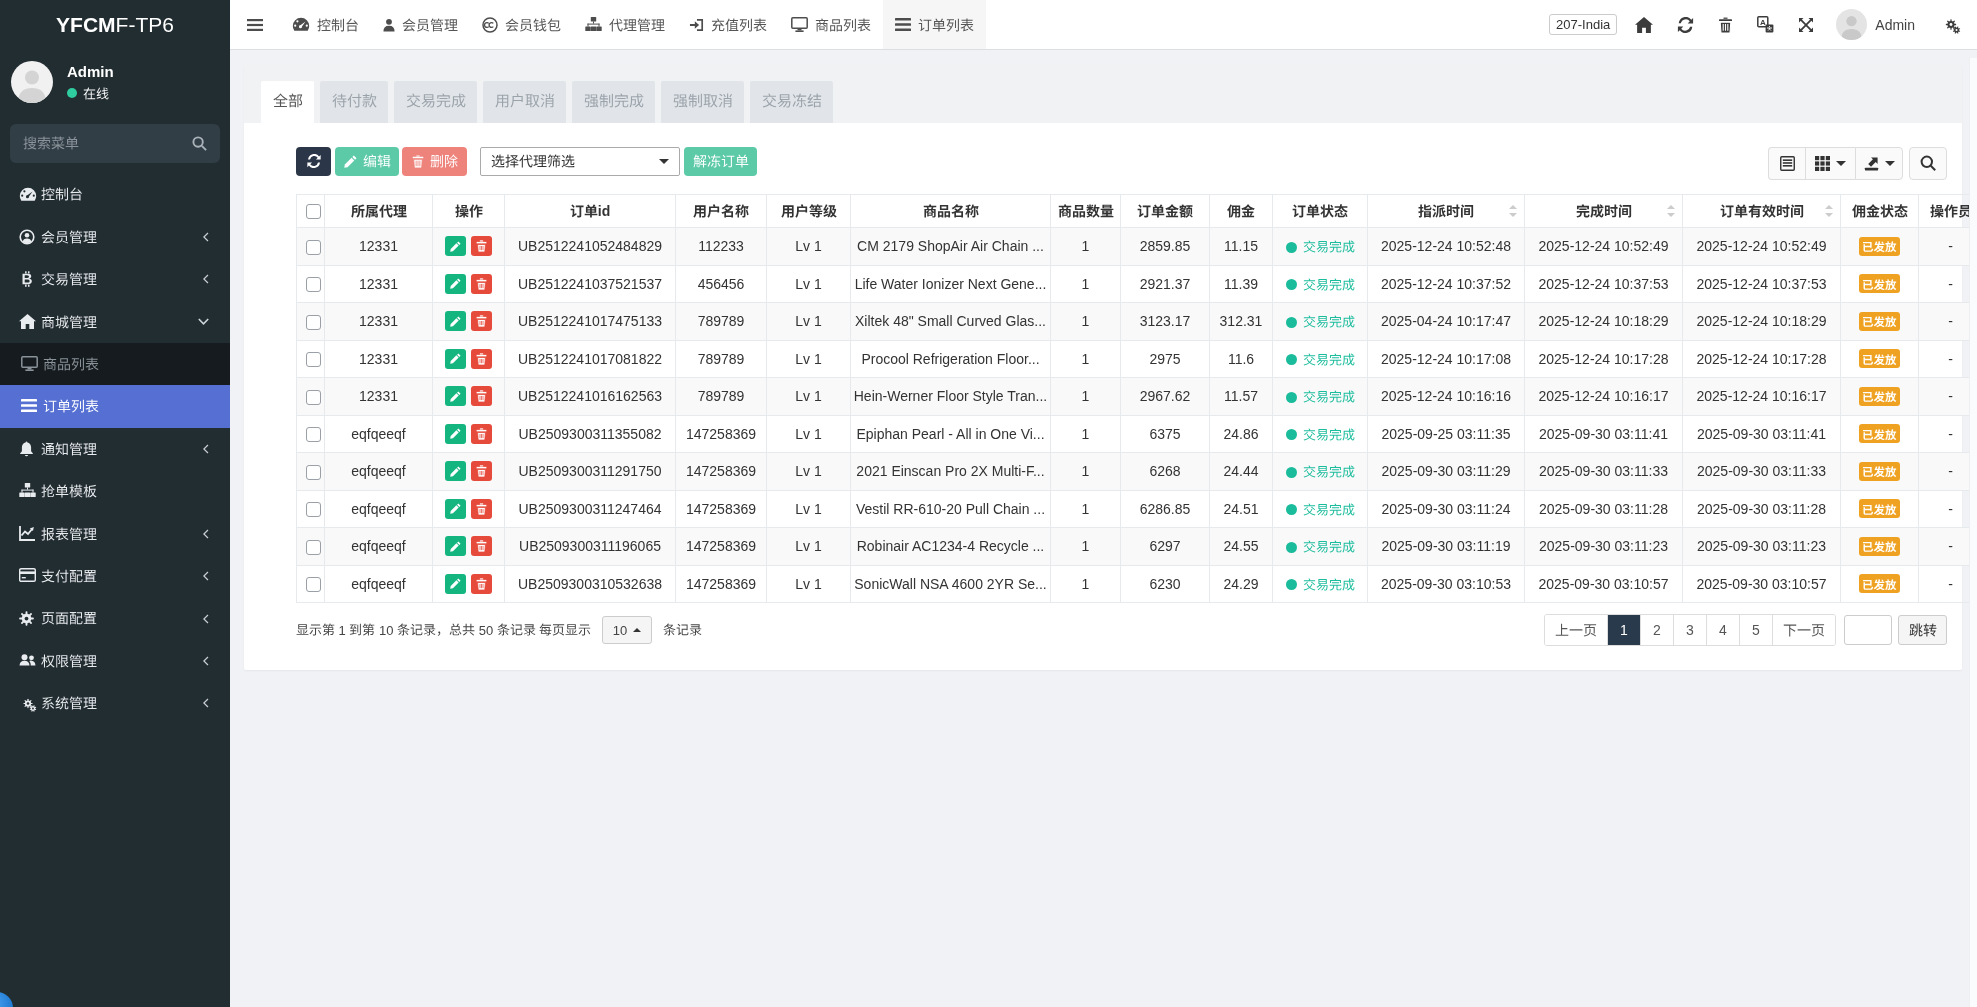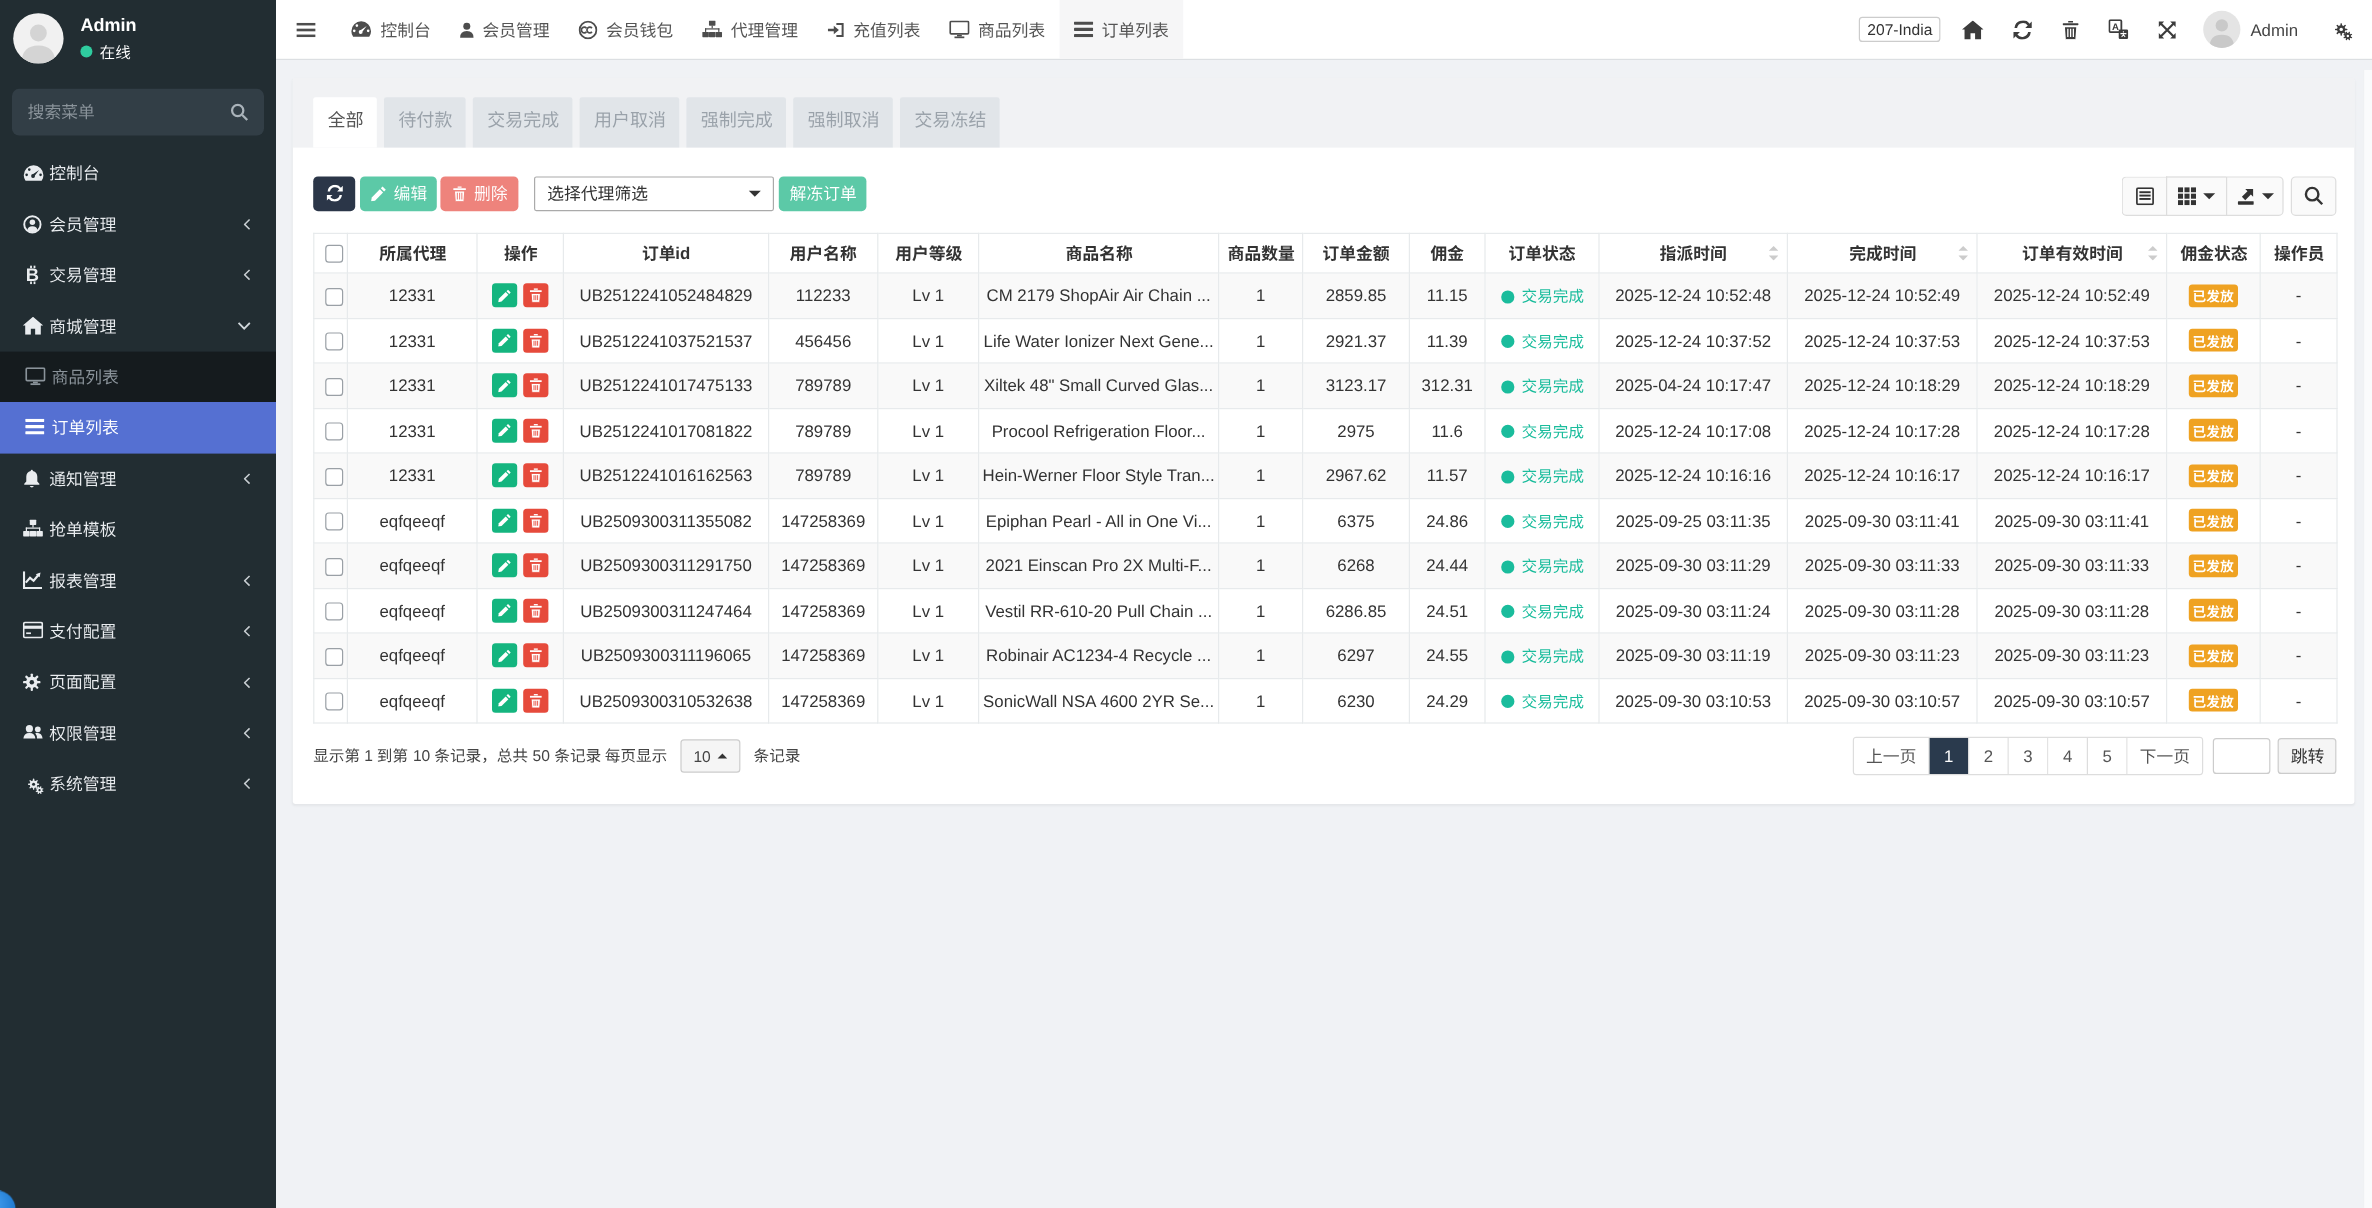--- a/index.html
+++ b/index.html
@@ -46,21 +46,21 @@
 .tn-admin { color:#444; font-size:14px; margin-right:14px; }
 
 
 .content { padding:15px 15px 0 14px; }
 .card { background:#fff; border-radius:2px; box-shadow:0 1px 2px rgba(0,0,0,.05); }
 .tabsbar { background:#f1f2f4; padding:15.5px 18px 0 17px; height:58px; }
 .tabs { display:flex; }
 .tab { height:42.5px; line-height:42.5px; background:#e1e5e9; color:#9aa2aa; padding:0 11.5px; font-size:15px; margin-right:6px; border-radius:2px 2px 0 0; }
 .tab.on { background:#fff; color:#555; }
 
-.cbody { padding:0 15px 24px 17px; }
+.cbody { padding:0 15px 24px 17px;margin-left:35px; }
 .toolbar { display:flex; margin-top:23.5px; height:29.5px; }
 .btn { display:inline-flex; align-items:center; justify-content:center; border-radius:4px; font-size:14px; color:#fff; border:none; }
 .btn-dark { width:35px; background:#2b3648; }
 .btn-green { background:#5cc9a7; }
 .btn-red { background:#ee837c; }
 .btn .bi { margin-right:6px; }
 #btn-refresh { margin-right:4px; }
 #btn-edit { width:64px; margin-right:3px; }
 #btn-del { width:65px; }
 .sel { width:200px; margin-left:13px; border:1px solid #aaa; border-radius:2px; background:#fff; display:flex; align-items:center; padding:0 10px; color:#333; white-space:nowrap; }
@@ -218,20 +218,21 @@
       <path id="b7b49" d="M214 103C271 60 336 -3 365 -48L457 27C432 63 384 108 336 144H634V37C634 25 629 21 613 21C596 21 536 21 485 23C502 -8 522 -55 529 -89C604 -89 661 -88 703 -71C746 -53 758 -24 758 34V144H928V245H758V305H958V406H561V464H865V562H561V602C582 625 602 651 620 679H659C686 644 711 601 722 573L825 616C817 634 803 657 787 679H953V778H676C683 795 691 812 697 829L583 858C562 800 529 742 489 696V778H270L293 827L178 858C144 773 83 686 18 632C46 617 95 584 118 565C149 596 181 635 211 679H221C241 643 261 602 268 574L370 616C364 634 354 656 342 679H474C463 667 451 656 439 646C454 638 475 624 496 610H436V562H144V464H436V406H43V305H634V245H81V144H267Z"></path>
       <path id="b7ea7" d="M39 75 68 -44C160 -6 277 43 387 92C366 50 341 12 312 -20C341 -36 398 -74 417 -93C491 1 538 123 569 268C594 218 623 171 655 128C607 74 550 32 487 0C513 -18 554 -63 572 -90C630 -58 684 -15 732 38C782 -12 838 -54 901 -86C918 -56 954 -11 980 11C915 40 856 81 804 132C869 232 919 357 948 507L875 535L854 531H797C819 611 844 705 864 788H402V676H500C490 455 465 262 400 118L380 201C255 152 124 102 39 75ZM617 676H717C696 587 671 494 649 428H814C793 350 763 281 726 221C672 293 630 376 599 464C607 531 613 602 617 676ZM56 413C72 421 97 428 190 439C154 387 123 347 107 330C74 292 52 270 25 264C38 235 56 182 62 160C88 178 130 195 387 269C383 294 381 339 382 370L236 331C299 410 360 499 410 588L313 649C296 613 276 576 255 542L166 534C224 614 279 712 318 804L209 856C172 738 102 613 79 581C57 549 40 527 18 522C32 491 50 436 56 413Z"></path>
       <path id="b8ba2" d="M92 764C147 713 219 642 252 597L337 682C302 727 226 794 173 840ZM190 -74C211 -50 250 -22 474 131C462 156 446 207 440 242L306 155V541H44V426H190V123C190 77 156 43 134 28C153 5 181 -46 190 -74ZM411 774V653H677V67C677 49 669 43 649 42C628 41 554 40 491 45C510 11 533 -49 539 -85C633 -85 699 -82 745 -61C790 -40 804 -4 804 65V653H968V774Z"></path>
       <path id="b91cf" d="M288 666H704V632H288ZM288 758H704V724H288ZM173 819V571H825V819ZM46 541V455H957V541ZM267 267H441V232H267ZM557 267H732V232H557ZM267 362H441V327H267ZM557 362H732V327H557ZM44 22V-65H959V22H557V59H869V135H557V168H850V425H155V168H441V135H134V59H441V22Z"></path>
       <path id="b91d1" d="M486 861C391 712 210 610 20 556C51 526 84 479 101 445C145 461 188 479 230 499V450H434V346H114V238H260L180 204C214 154 248 87 264 42H66V-68H936V42H720C751 85 790 145 826 202L725 238H884V346H563V450H765V509C810 486 856 466 901 451C920 481 957 530 984 555C833 597 670 681 572 770L600 810ZM674 560H341C400 597 454 640 503 689C553 642 612 598 674 560ZM434 238V42H288L370 78C356 122 318 188 282 238ZM563 238H709C689 185 652 115 622 70L688 42H563Z"></path>
       <path id="b95f4" d="M71 609V-88H195V609ZM85 785C131 737 182 671 203 627L304 692C281 737 226 799 180 843ZM404 282H597V186H404ZM404 473H597V378H404ZM297 569V90H709V569ZM339 800V688H814V40C814 28 810 23 797 23C786 23 748 22 717 24C731 -5 746 -52 751 -83C814 -83 861 -81 895 -63C928 -44 938 -16 938 40V800Z"></path>
       <path id="b989d" d="M741 60C800 16 880 -48 918 -89L982 -5C943 34 860 94 802 135ZM524 604V134H623V513H831V138H934V604H752L786 689H965V793H516V689H680C671 661 660 630 650 604ZM132 394 183 368C135 342 82 322 27 308C42 284 63 226 69 195L115 211V-81H219V-55H347V-80H456V-21C475 -42 496 -72 504 -95C756 -7 776 157 781 477H680C675 196 668 67 456 -6V229H445L523 305C487 327 435 354 380 382C425 427 463 480 490 538L433 576H500V752H351L306 846L192 823L223 752H43V576H146V656H392V578H272L298 622L193 642C161 583 102 515 18 466C39 451 70 413 85 389C131 420 170 453 203 489H337C320 469 301 449 279 432L210 465ZM219 38V136H347V38ZM157 229C206 251 252 277 295 309C348 280 398 251 432 229Z"></path>
     </defs>
   </svg>
 <aside class="sb">
+  <div class="logo"><b>YFCM</b>F-TP6</div>
   <div class="user">
     <div class="avatar">
       <svg width="42" height="42" viewBox="0 0 42 42">
           <circle cx="21" cy="16.5" r="7" fill="#d4d4d4"></circle>
           <path d="M7 42 Q7 27 21 27 Q35 27 35 42 Z" fill="#d4d4d4"></path>
         </svg>
     </div>
     <div class="info">
       <div class="name">Admin</div>
       <div class="status">

